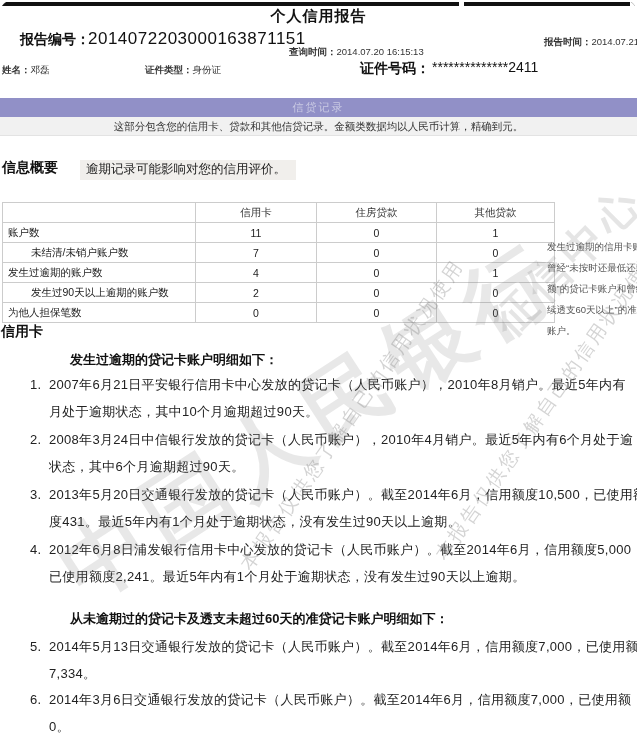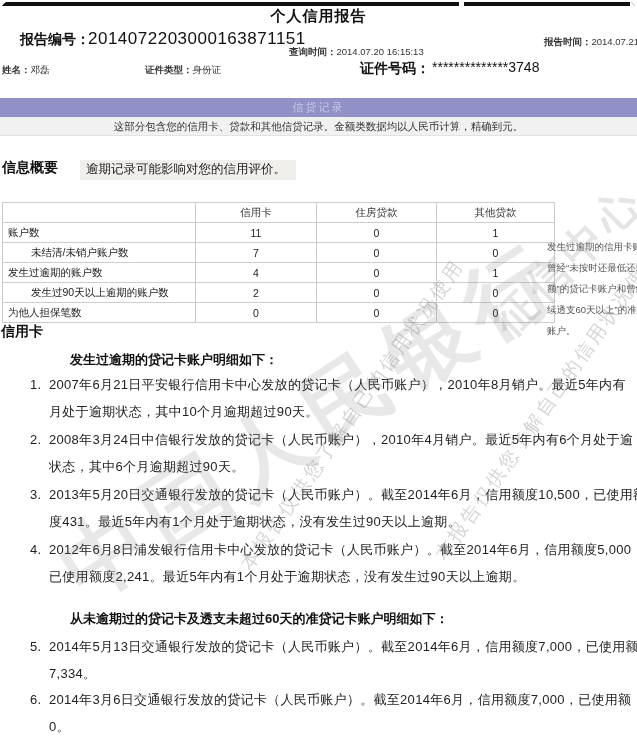--- a/index.html
+++ b/index.html
@@ -62,21 +62,21 @@
   <div class="abs" id="title">个人信用报告</div>
 
   <span class="abs lbl-big" style="left:20px;top:31px;">报告编号：</span>
   <span class="abs val-big" style="left:88px;top:29px;">2014072203000163871151</span>
   <span class="abs meta-sm" style="left:245px;top:46px;margin-left:44px;"><b>查询时间：</b><span>2014.07.20 16:15:13</span></span>
   <span class="abs meta-sm" style="left:544px;top:36px;"><b>报告时间：</b><span>2014.07.21 1</span></span>
 
   <span class="abs meta-sm" style="left:2px;top:64px;"><b>姓名：</b><span>邓磊</span></span>
   <span class="abs meta-sm" style="left:145px;top:64px;"><b>证件类型：</b><span>身份证</span></span>
   <span class="abs lbl-big" style="left:360px;top:60px;">证件号码：</span>
-  <span class="abs" style="left:432px;top:59px;font-size:14px;color:#111;">**************3748</span>
+  <span class="abs" style="left:432px;top:59px;font-size:14px;color:#111;">**************2411</span>
 
   <div class="abs" id="banner">信贷记录</div>
   <div class="abs" id="strip">这部分包含您的信用卡、贷款和其他信贷记录。金额类数据均以人民币计算，精确到元。</div>
 
   <span class="abs" id="summary-heading">信息概要</span>
   <span class="abs" id="summary-notice">逾期记录可能影响对您的信用评价。</span>
 
   <table id="summary-table">
     <colgroup>
         <col class="c0">

